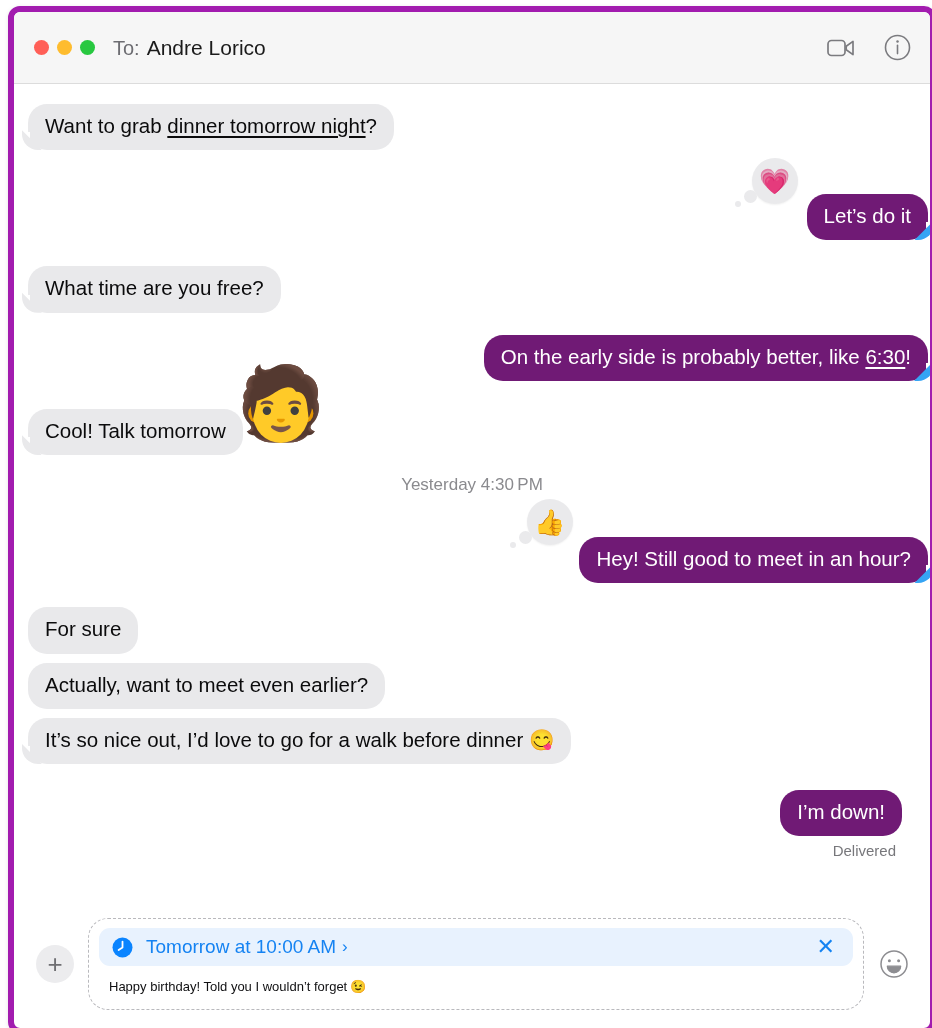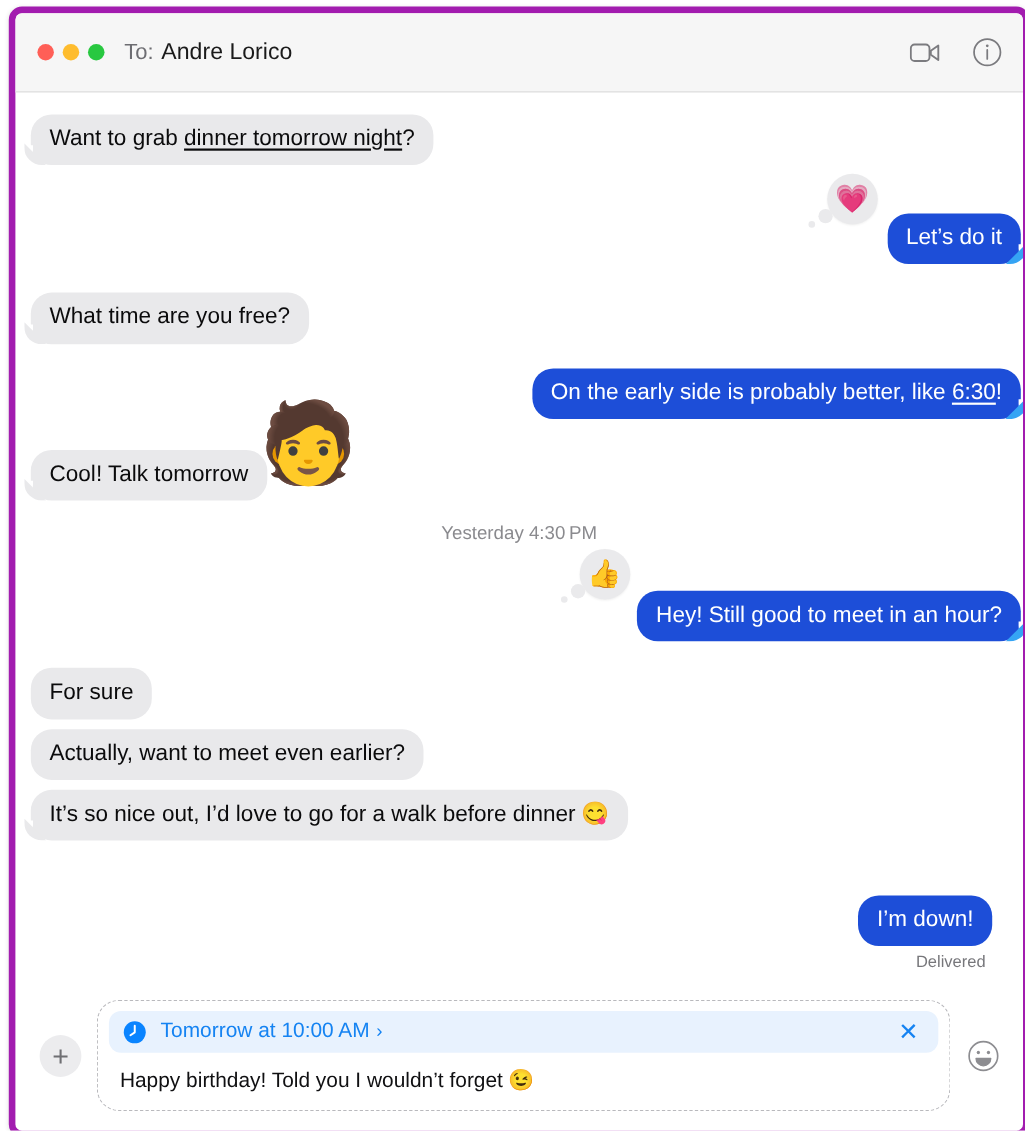--- a/index.html
+++ b/index.html
@@ -119,21 +119,21 @@
     font-size: 20.5px;
     line-height: 1.28;
     box-sizing: border-box;
     white-space: nowrap;
   }
   .bubble.grey {
     background: #e9e9eb;
     color: #0b0b0c;
   }
   .bubble.blue {
-    background: #1d4ed8;
+    background: #701a75;
     color: #ffffff;
   }
 
   
   .bubble.grey.tail::after {
     content: "";
     position: absolute;
     left: -6px;
     bottom: 0px;
     width: 20px;
@@ -305,21 +305,21 @@
     margin-left: auto;
     color: #1583f2;
     font-size: 22px;
     line-height: 1;
     padding-right: 4px;
     user-select: none;
   }
 
   .compose-text {
     padding: 13px 10px 8px 10px;
-    font-size: 19px;
+    font-size: 13px;
     color: #101012;
     white-space: nowrap;
   }
 
   .emoji-btn {
     flex: 0 0 auto;
     width: 32px;
     height: 32px;
     display: flex;
     align-items: center;
@@ -409,21 +409,21 @@
 
       <div class="row in" style="margin-top:9px;">
         <div class="bubble grey">Actually, want to meet even earlier?</div>
       </div>
 
       <div class="row in" style="margin-top:9px;">
         <div class="bubble grey tail">It’s so nice out, I’d love to go for a walk before dinner 😋</div>
       </div>
 
       <div class="row out" style="margin-top:26px;">
-        <div class="bubble blue" style="margin-right:26px;margin-top:24px;">I’m down!</div>
+        <div class="bubble blue" style="margin-right:26px;">I’m down!</div>
       </div>
 
 
       <div class="delivered">Delivered</div>
     </div>
 
     <div class="composer-area">
       <div class="plus-btn">
         <span>+</span>
       </div>

